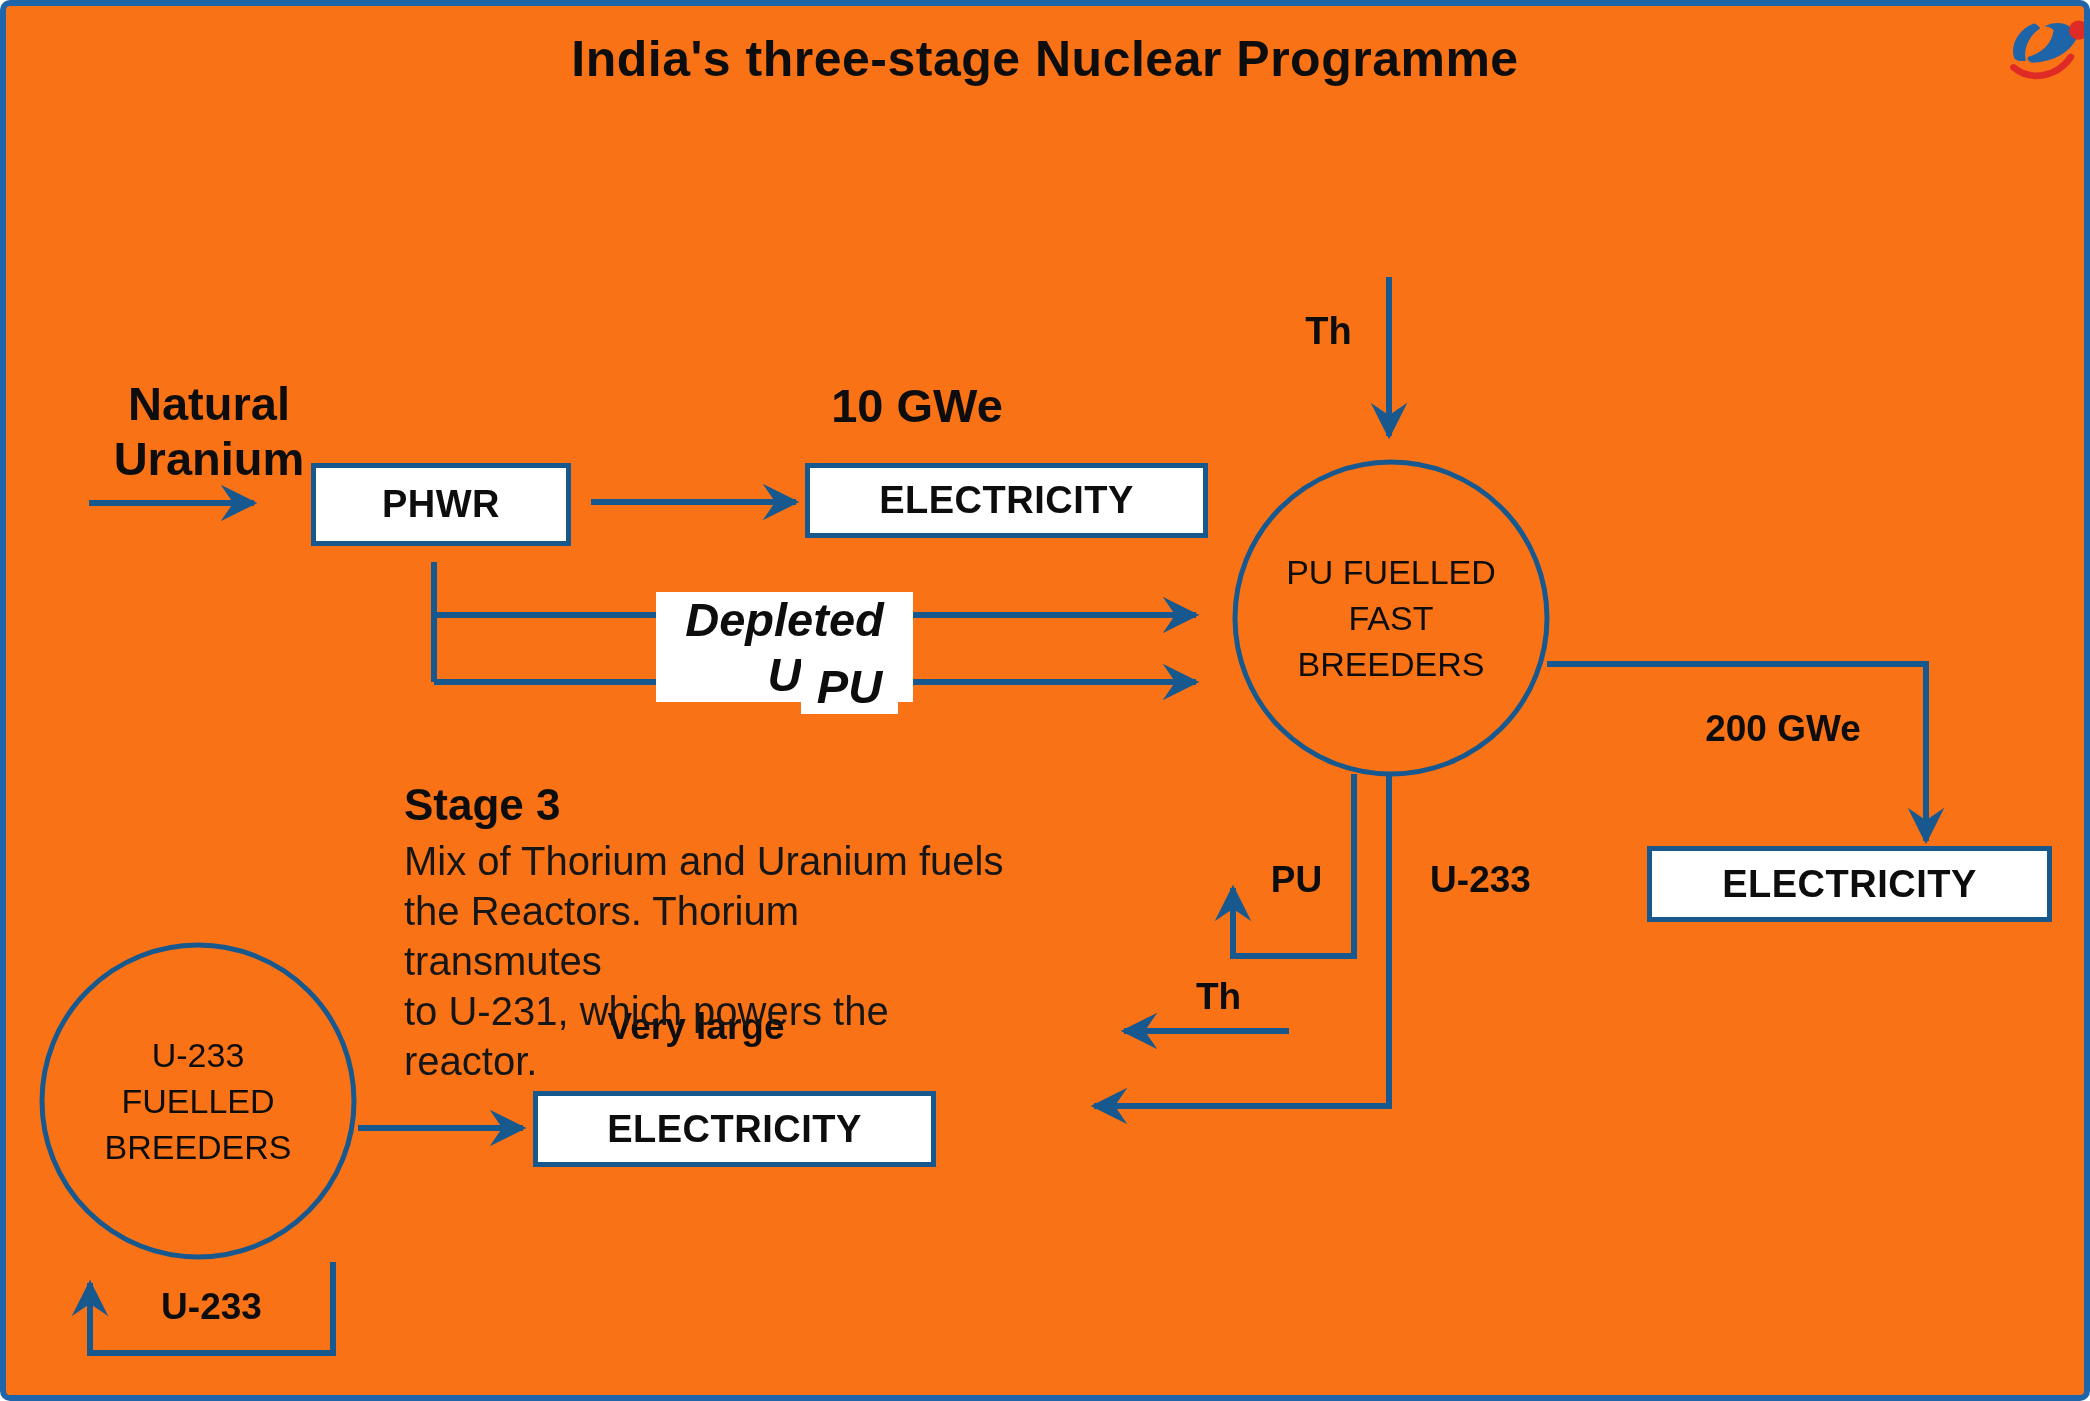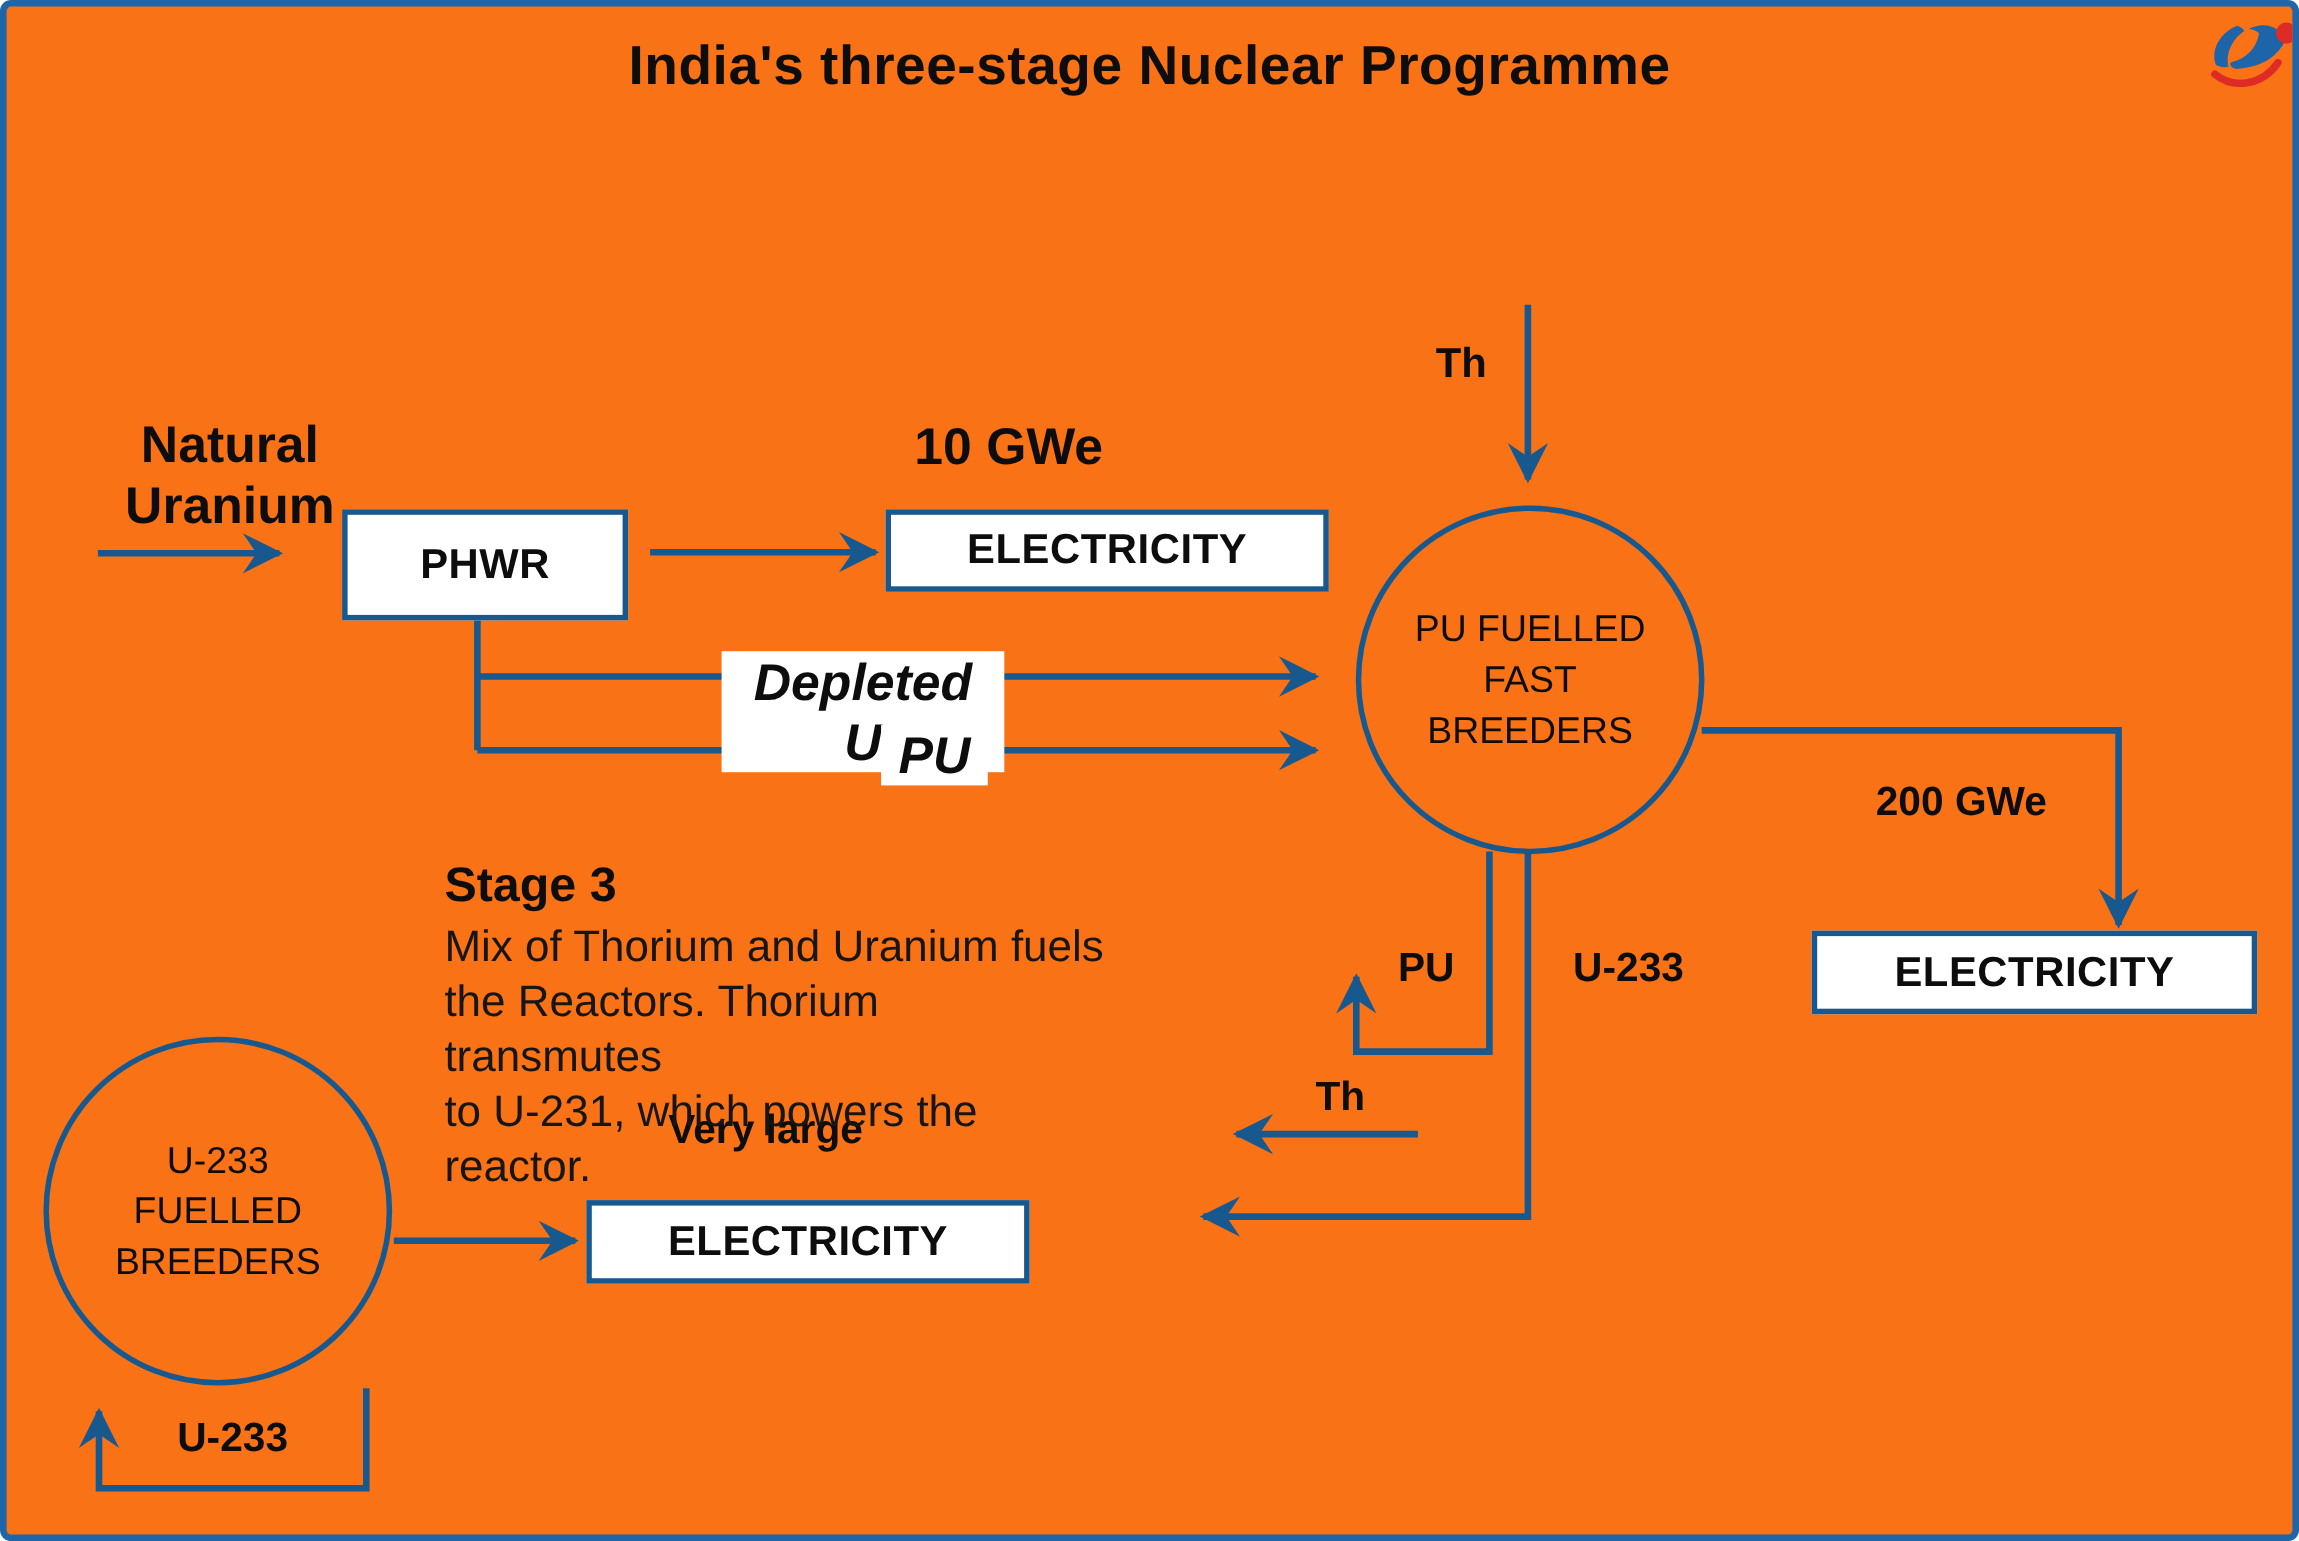--- a/index.html
+++ b/index.html
@@ -76,21 +76,21 @@
   <div class="abs label ctr onln" style="left:650px;top:586px;width:245px;">Depleted U</div>
   <div class="abs label ctr onln" style="left:795px;top:653px;width:85px;">PU</div>
   <div class="abs label ctr" style="left:1280px;top:304px;width:85px;font-size:38px;">Th</div>
   <div class="abs label ctr" style="left:1652px;top:702px;width:250px;font-size:37px;">200 GWe</div>
   <div class="abs label ctr" style="left:1243px;top:853px;width:95px;font-size:37px;">PU</div>
   <div class="abs label ctr" style="left:1402px;top:853px;width:145px;font-size:37px;">U-233</div>
   <div class="abs label ctr" style="left:1170px;top:970px;width:85px;font-size:37px;">Th</div>
   <div class="abs label ctr" style="left:540px;top:1000px;width:300px;font-size:37px;">Very large</div>
   <div class="abs label ctr" style="left:133px;top:1280px;width:145px;font-size:37px;">U-233</div>
 
-  <div class="abs box" style="left:305px;top:457px;width:260px;height:101px;">PHWR</div>
+  <div class="abs box" style="left:305px;top:457px;width:260px;height:83px;">PHWR</div>
   <div class="abs box" style="left:799px;top:457px;width:403px;height:75px;">ELECTRICITY</div>
   <div class="abs box" style="left:1641px;top:840px;width:405px;height:76px;">ELECTRICITY</div>
   <div class="abs box" style="left:527px;top:1085px;width:403px;height:76px;">ELECTRICITY</div>
 
   <div class="abs circle-text" style="left:1245px;top:470px;width:280px;height:284px;">PU FUELLED
 FAST
 BREEDERS</div>
   <div class="abs circle-text" style="left:52px;top:953px;width:280px;height:284px;">U-233
 FUELLED
 BREEDERS</div>

